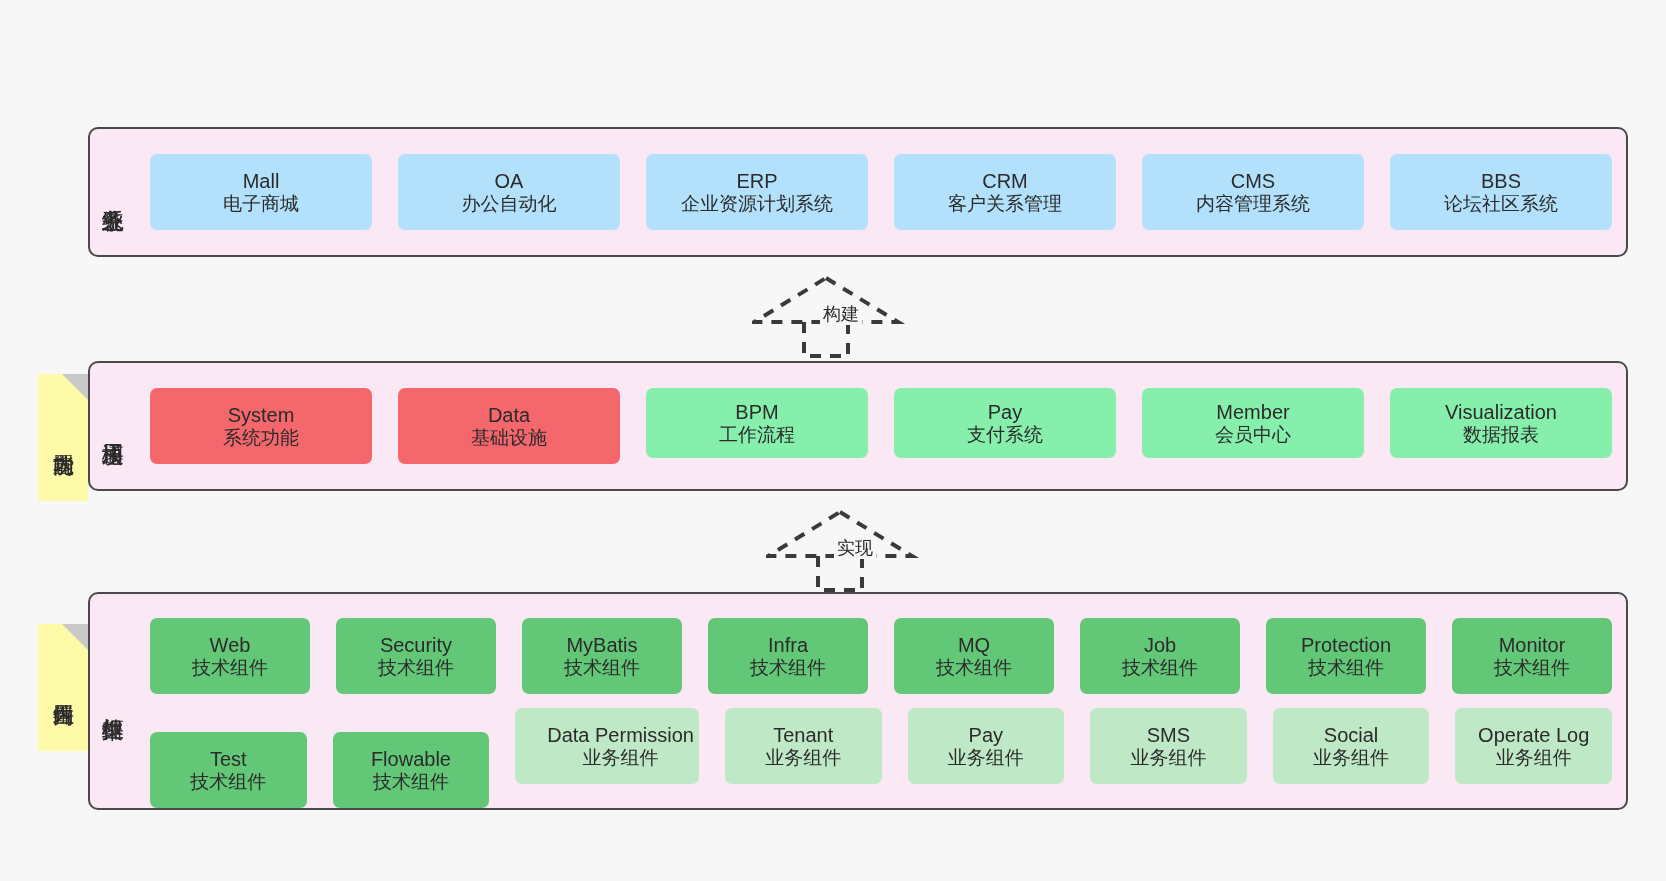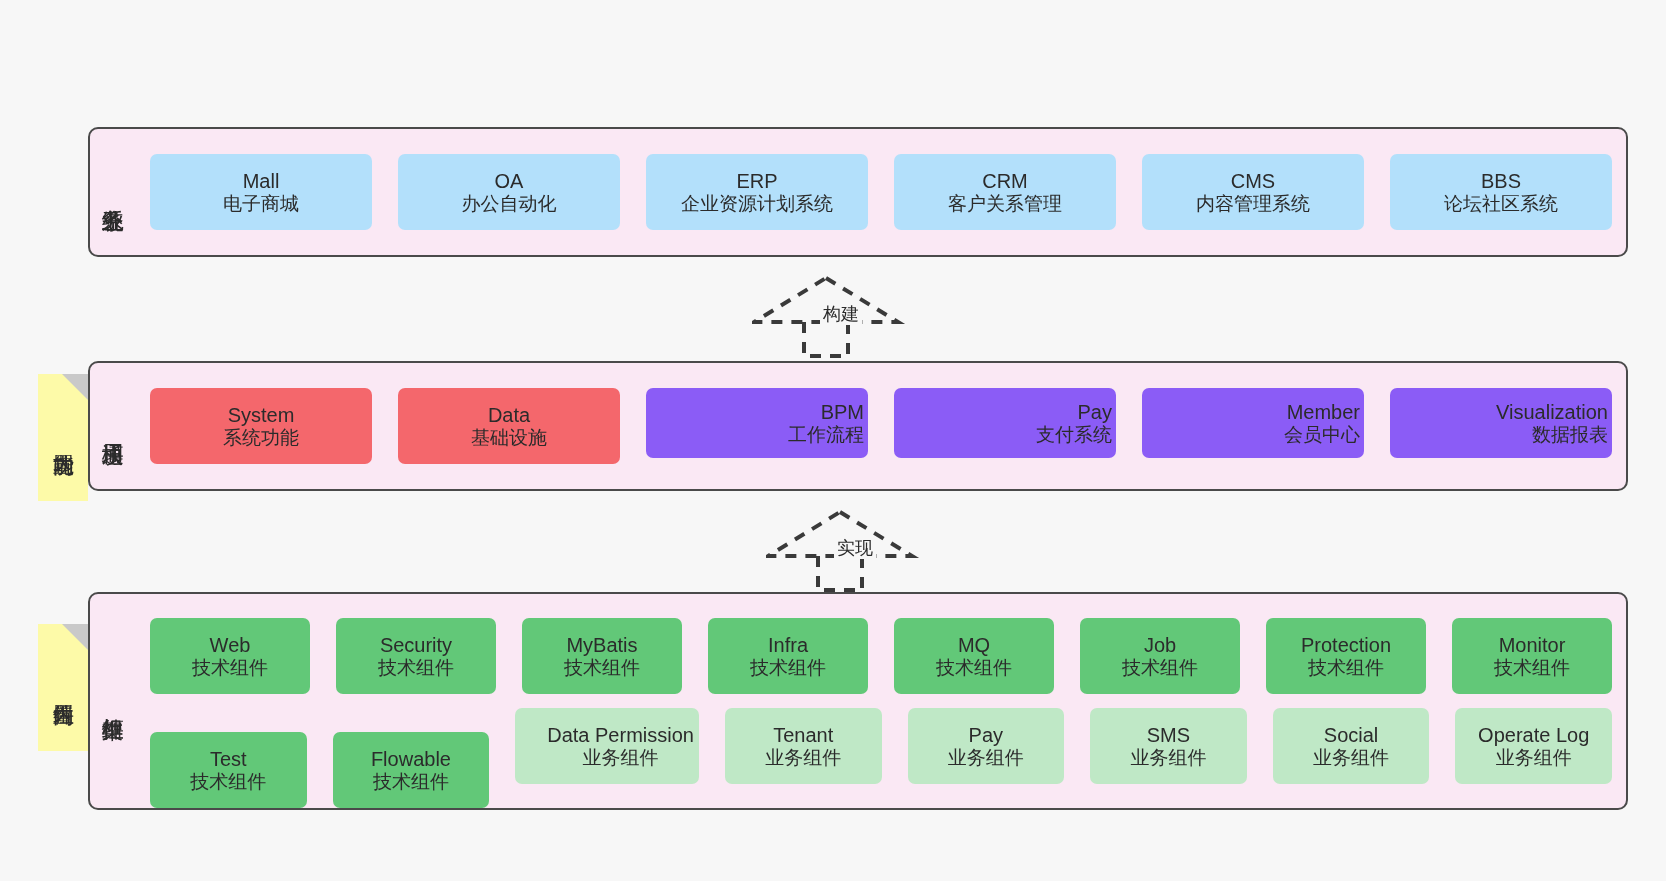--- a/index.html
+++ b/index.html
@@ -88,21 +88,21 @@
   .card .t-en.wrap { white-space: normal; }
   .card .t-cn {
     font-size: 19px;
     color: #2b2b2b;
     white-space: nowrap;
   }
 
   
   .c-blue       { background: #b3e0fb; }
   .c-red        { background: #f4676c; }
-  .c-pink       { background: #8b5cf6; align-items: flex-end; }
+  .c-pink       { background: #86efac; }
   .c-green      { background: #62c878; margin-top: 24px; }
   .c-lightgreen { background: #bfe8c6; }
 
   
   .note {
     position: absolute;
     background: #fdfaa8;
     box-sizing: border-box;
     display: flex;
     align-items: center;

